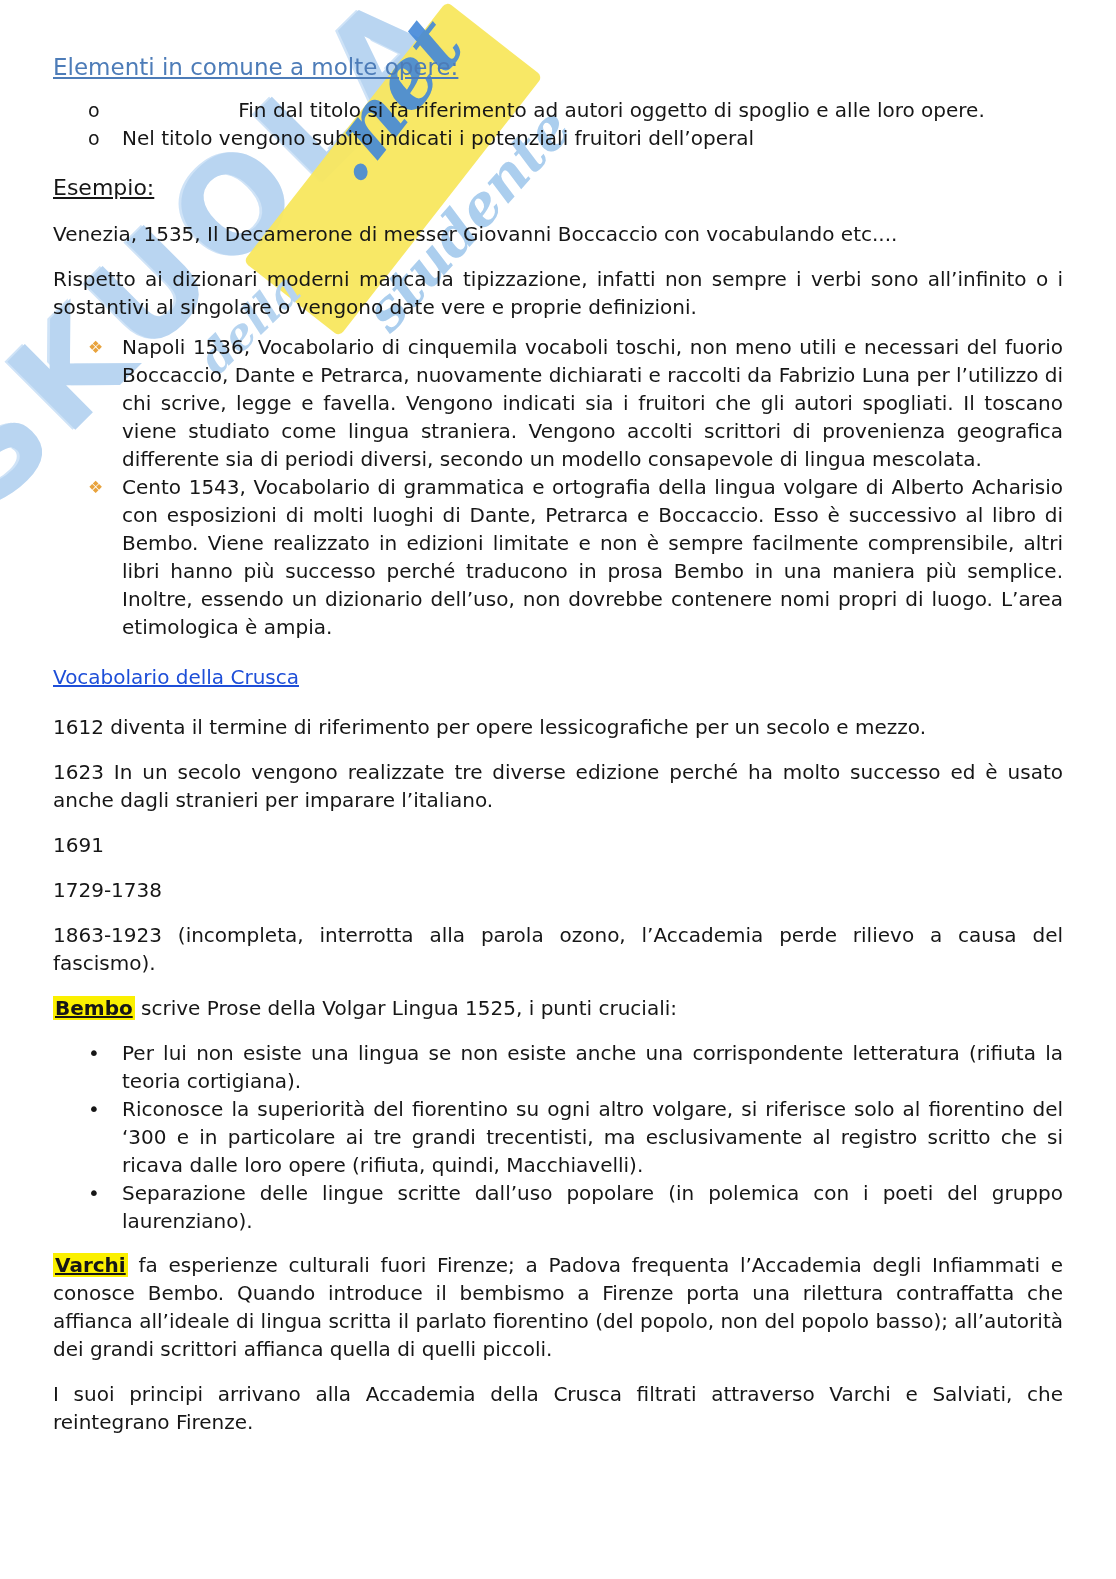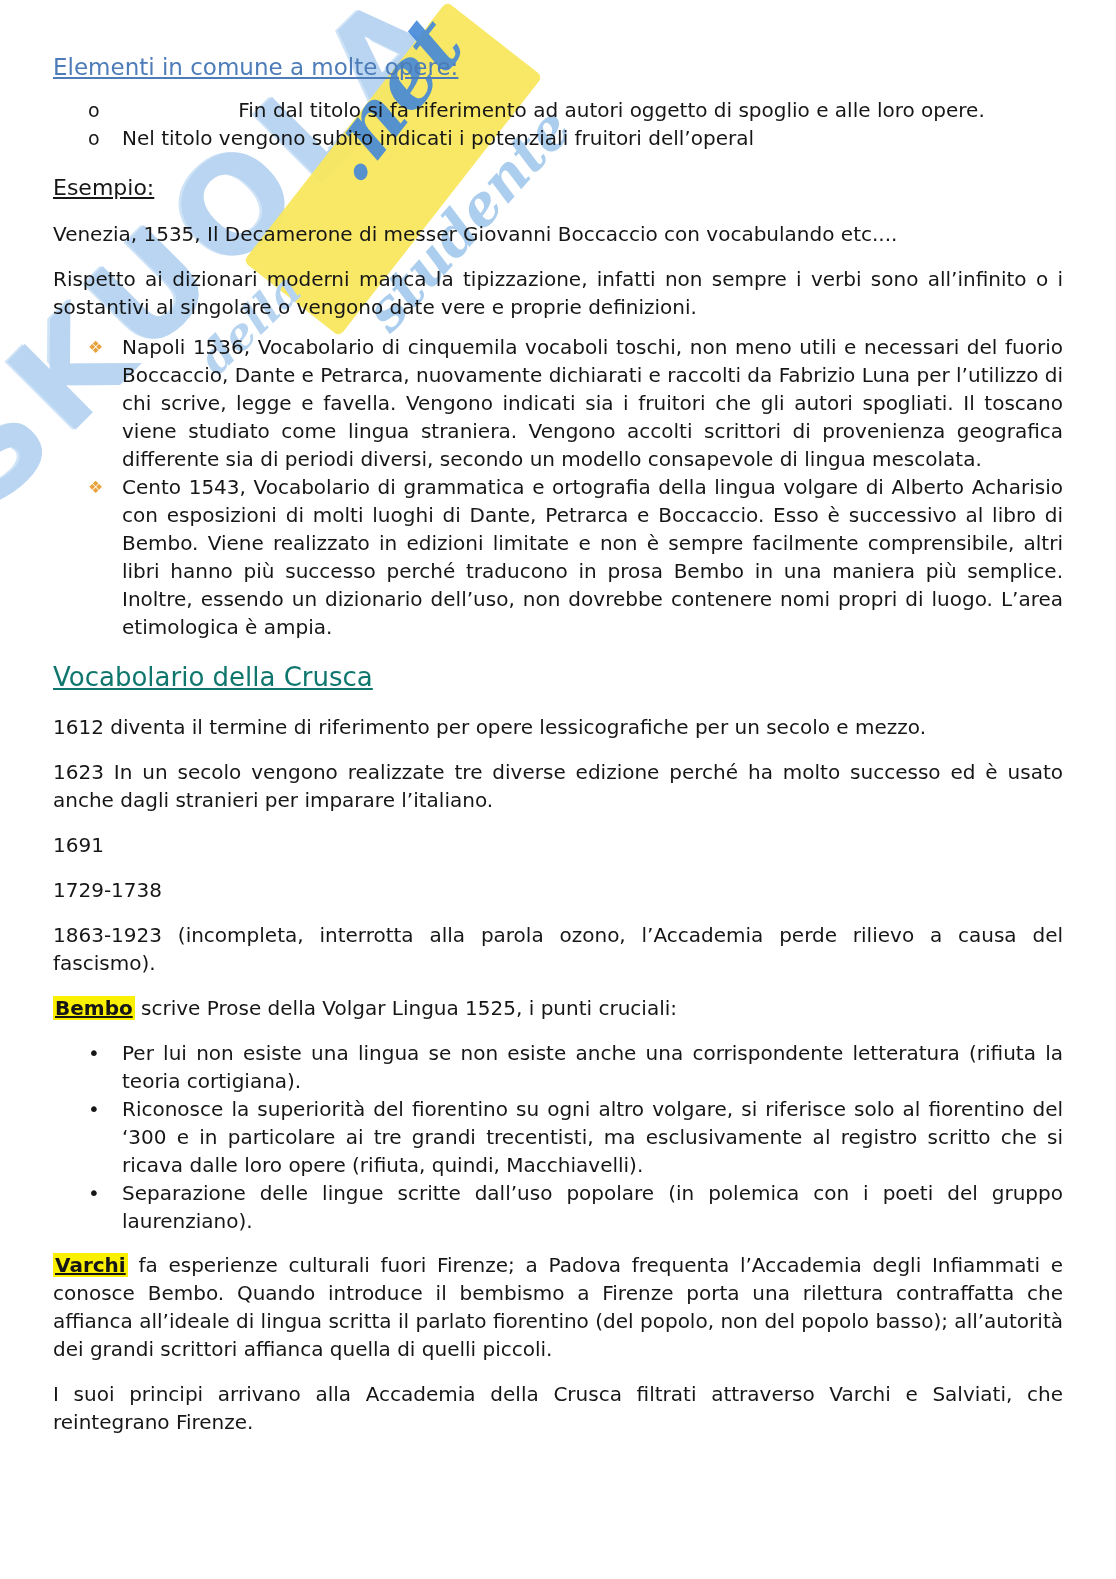--- a/index.html
+++ b/index.html
@@ -56,22 +56,22 @@
     font-size:23px;line-height:30px;font-weight:400;
     color:#4d7cb8;text-decoration:underline;
     margin:0 0 14px 0;
   }
   .h-black{
     font-size:22px;line-height:28px;font-weight:400;
     color:#161616;text-decoration:underline;
     margin:0 0 18px 0;
   }
   .h-green{
-    font-size:26px;line-height:33px;font-weight:400;
-    color:#0f766e;text-decoration:underline;
+    font-size:20px;line-height:33px;font-weight:400;
+    color:#1d4ed8;text-decoration:underline;
     margin:0 0 19px 0;
   }
   p{margin:8px 0 17px 0;}
   .j{text-align:justify;}
   .tight{margin-bottom:12px;}
 
   ul{list-style:none;margin:0;padding:0;}
   .blist{margin:0 0 18px 0;}
   .li{display:flex;align-items:flex-start;padding-left:35px;}
   .marker{flex:none;width:34px;}

